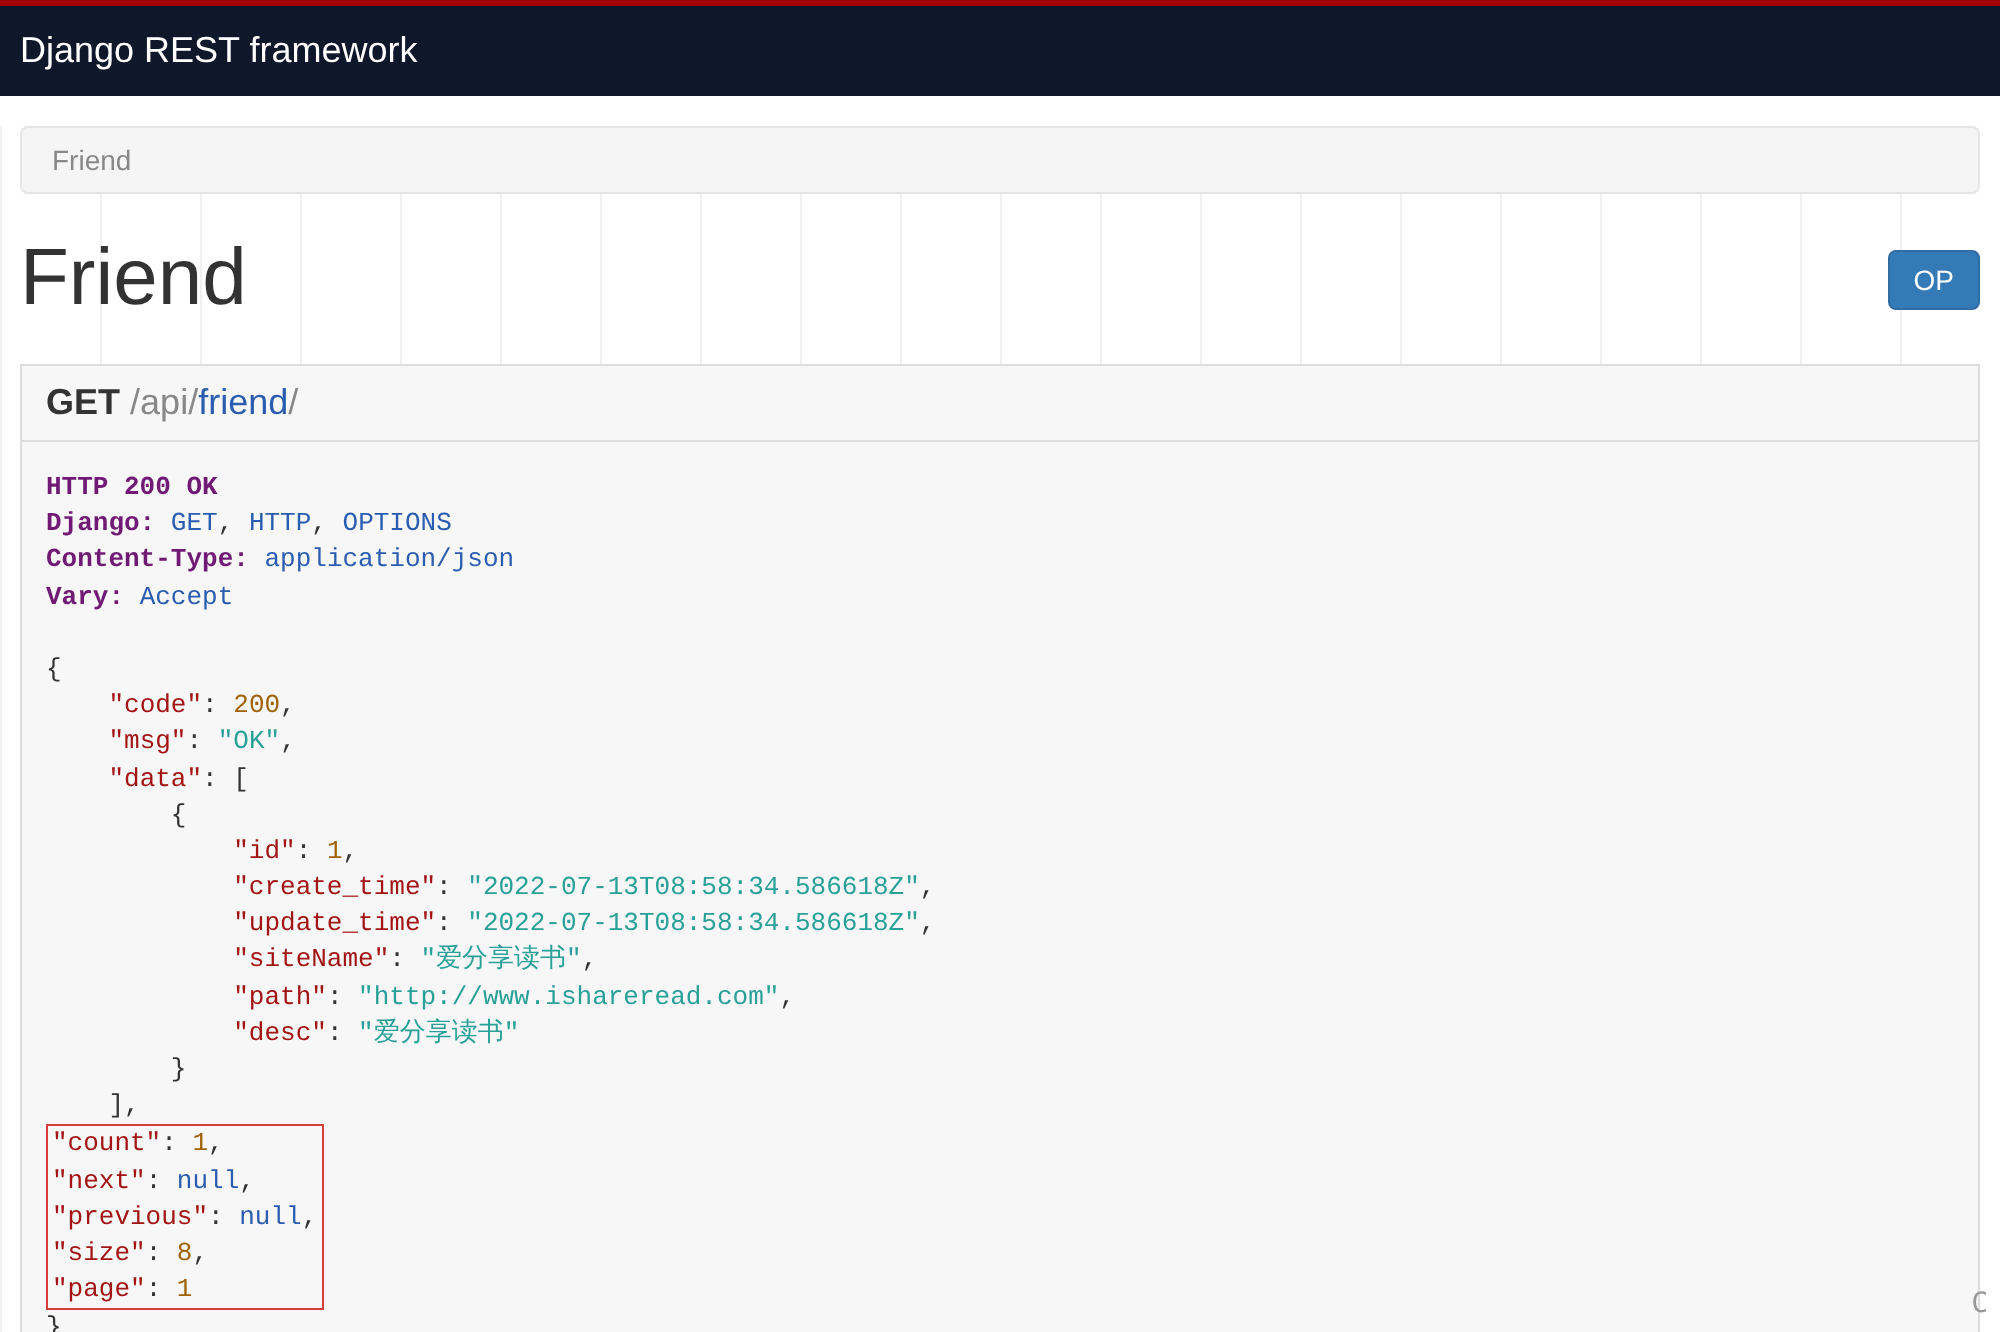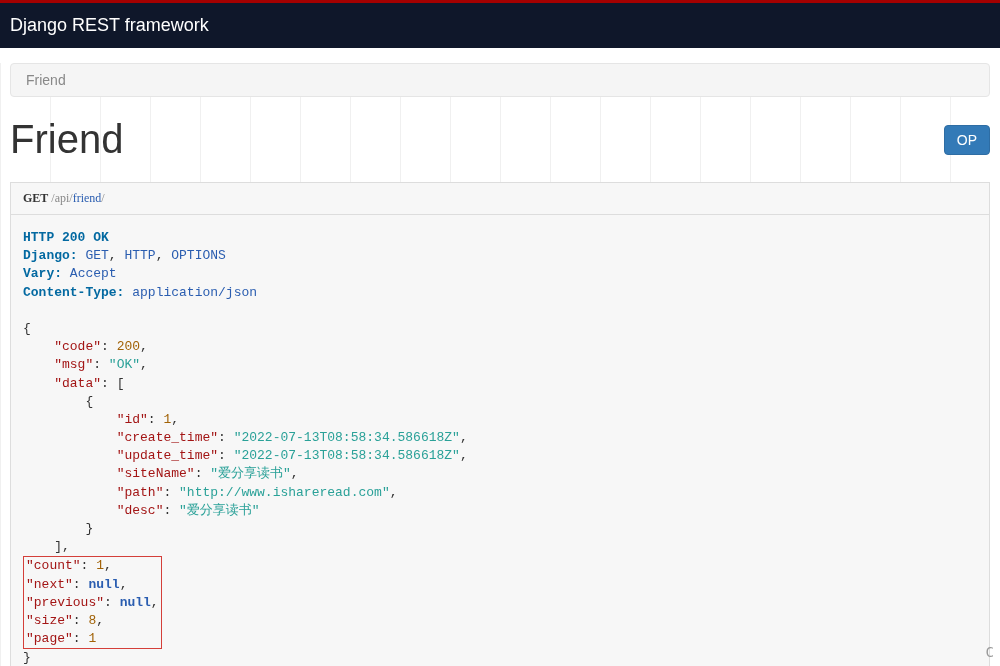--- a/index.html
+++ b/index.html
@@ -57,43 +57,43 @@
       cursor: pointer;
       text-align: right;
     }
     .request-box {
       border: 1px solid #ddd;
       margin-bottom: 0;
     }
     .request-line {
       background: #f7f7f7;
       padding: 8px 12px;
-      font-family: Liberation Serif, serif;
-      font-size: 12px;
+      font-family: Liberation Sans, sans-serif;
+      font-size: 18px;
       border-bottom: 1px solid #ddd;
     }
     .method { font-weight: bold; color: #333; }
     .path-sep { color: #888; }
     .path-seg { color: #888; }
     .path-seg.resource { color: #2a5db0; }
     .response-box {
       background: #f7f7f7;
       padding: 14px 12px;
       font-family: Consolas, "Courier New", monospace;
       font-size: 13px;
       line-height: 1.4;
       border-top: none;
     }
-    .hdr-label { font-weight: bold; color: #0369a1; font-family: Liberation Mono, monospace; }
+    .hdr-label { font-weight: bold; color: #701a75; font-family: Liberation Mono, monospace; }
     .hdr-val { color: #2a5db0; }
     .json { white-space: pre; }
     .jkey { color: #a31515; }
     .jstr { color: #2aa198; }
     .jnum { color: #a16207; }
-    .jbool { color: #2a5db0; font-weight: bold; }
+    .jbool { color: #2a5db0; }
     .jpunc { color: #333; }
     .highlight-box {
       border: 1px solid #d43f3a;
       display: inline-block;
       padding: 0px 2px;
     }
     .grid-bg {
       background-image: linear-gradient(to right, #f0f0f0 1px, transparent 1px);
       background-size: 50px 100%;
       background-position: 0 0;
@@ -127,22 +127,22 @@
 
   <div class="request-box">
     <div class="request-line">
       <span class="method">GET</span>
       <span class="path-sep">/</span><span class="path-seg">api</span><span class="path-sep">/</span><span class="path-seg resource">friend</span><span class="path-sep">/</span>
     </div>
 
     <div class="response-box">
 <div><span class="hdr-label">HTTP 200 OK</span></div>
 <div><span class="hdr-label">Django:</span> <span class="hdr-val">GET</span><span class="jpunc">, </span><span class="hdr-val">HTTP</span><span class="jpunc">, </span><span class="hdr-val">OPTIONS</span></div>
+<div><span class="hdr-label">Content-Type:</span> <span class="hdr-val">application/json</span></div>
 <div><span class="hdr-label">Vary:</span> <span class="hdr-val">Accept</span></div>
-<div><span class="hdr-label">Content-Type:</span> <span class="hdr-val">application/json</span></div>
 <div class="json">
 <span class="jpunc">{</span>
     <span class="jkey">"code"</span><span class="jpunc">: </span><span class="jnum">200</span><span class="jpunc">,</span>
     <span class="jkey">"msg"</span><span class="jpunc">: </span><span class="jstr">"OK"</span><span class="jpunc">,</span>
     <span class="jkey">"data"</span><span class="jpunc">: [</span>
         <span class="jpunc">{</span>
             <span class="jkey">"id"</span><span class="jpunc">: </span><span class="jnum">1</span><span class="jpunc">,</span>
             <span class="jkey">"create_time"</span><span class="jpunc">: </span><span class="jstr">"2022-07-13T08:58:34.586618Z"</span><span class="jpunc">,</span>
             <span class="jkey">"update_time"</span><span class="jpunc">: </span><span class="jstr">"2022-07-13T08:58:34.586618Z"</span><span class="jpunc">,</span>
             <span class="jkey">"siteName"</span><span class="jpunc">: </span><span class="jstr">"爱分享读书"</span><span class="jpunc">,</span>

